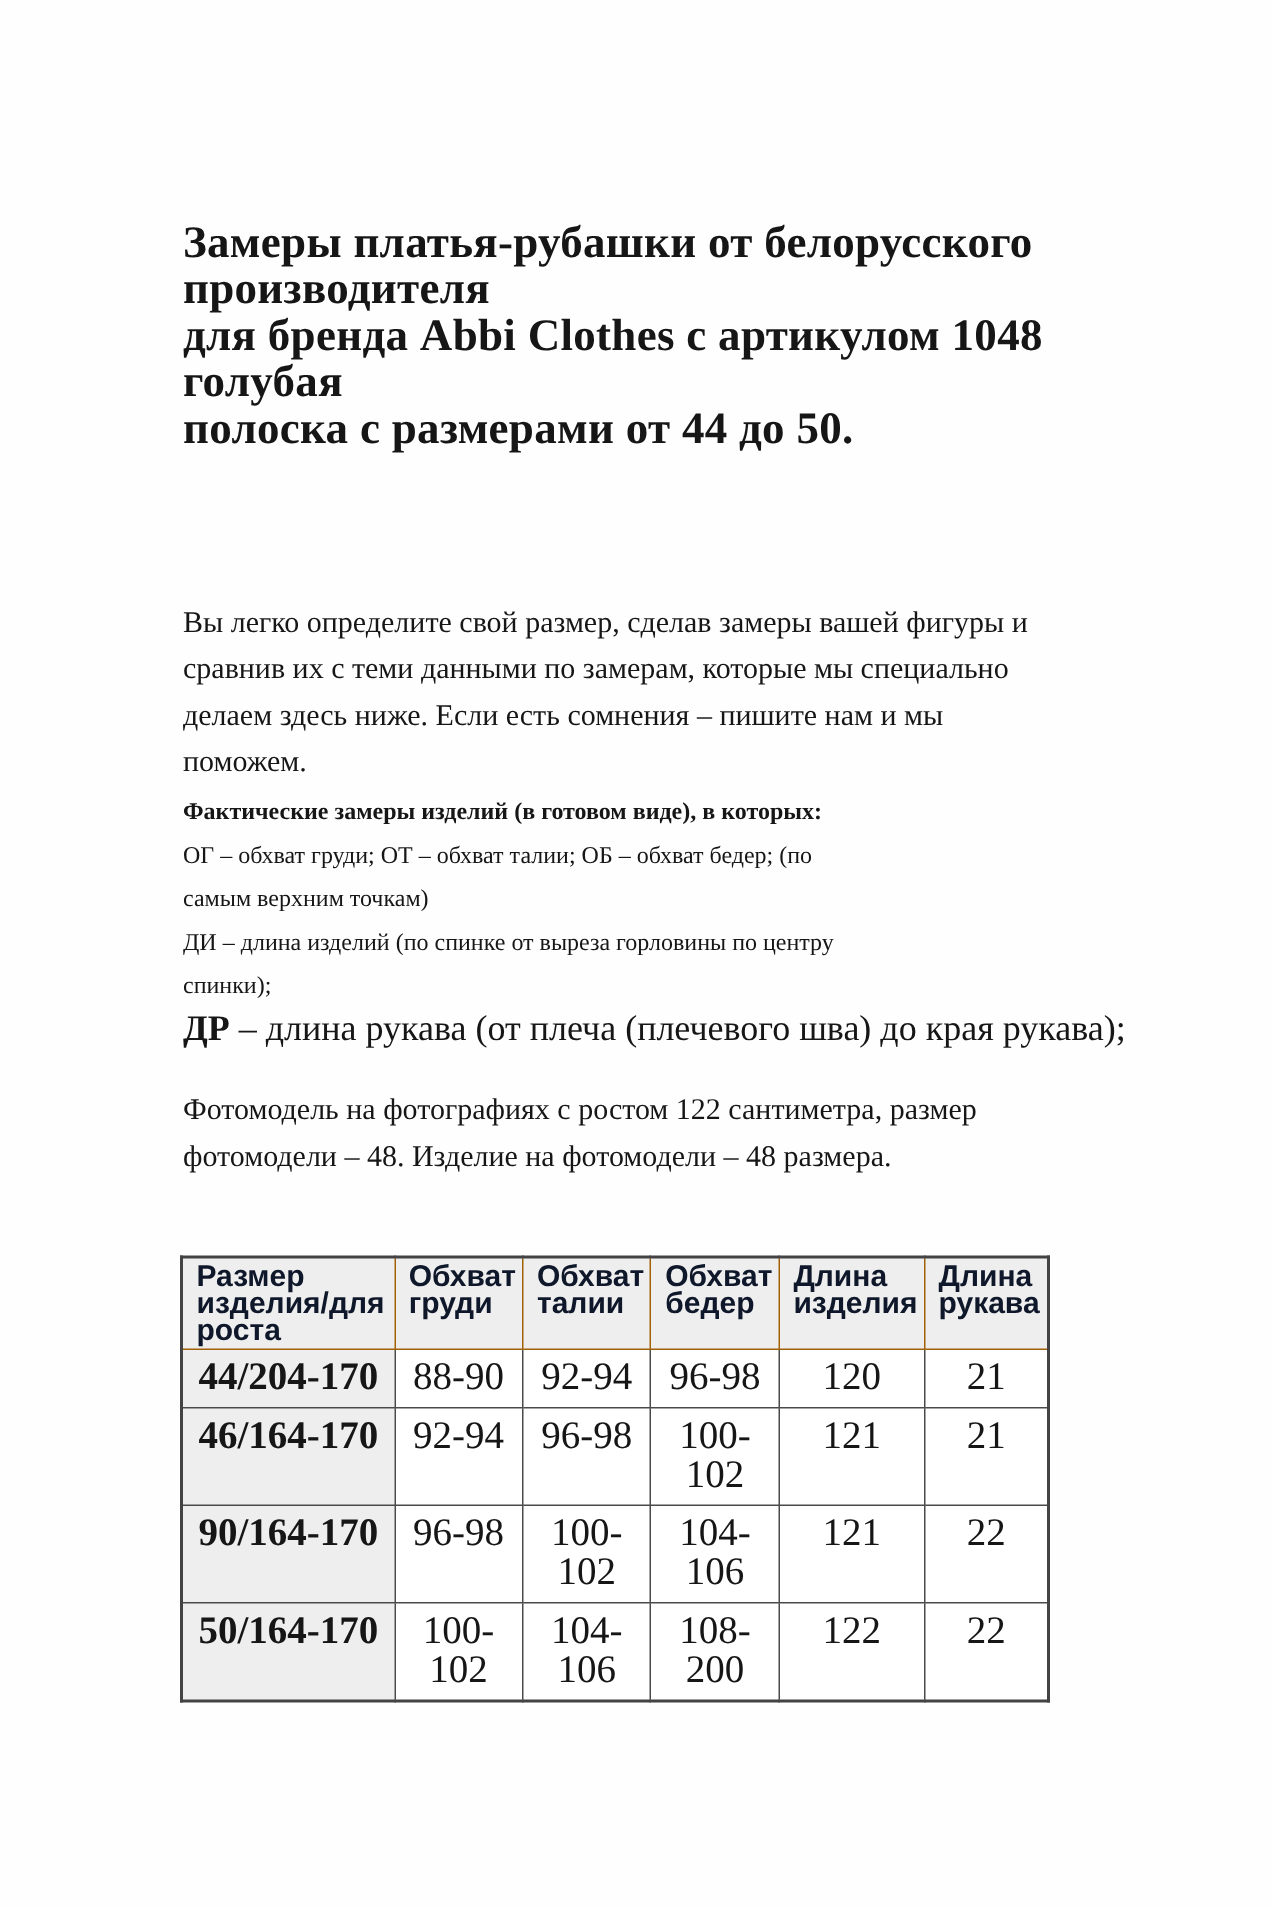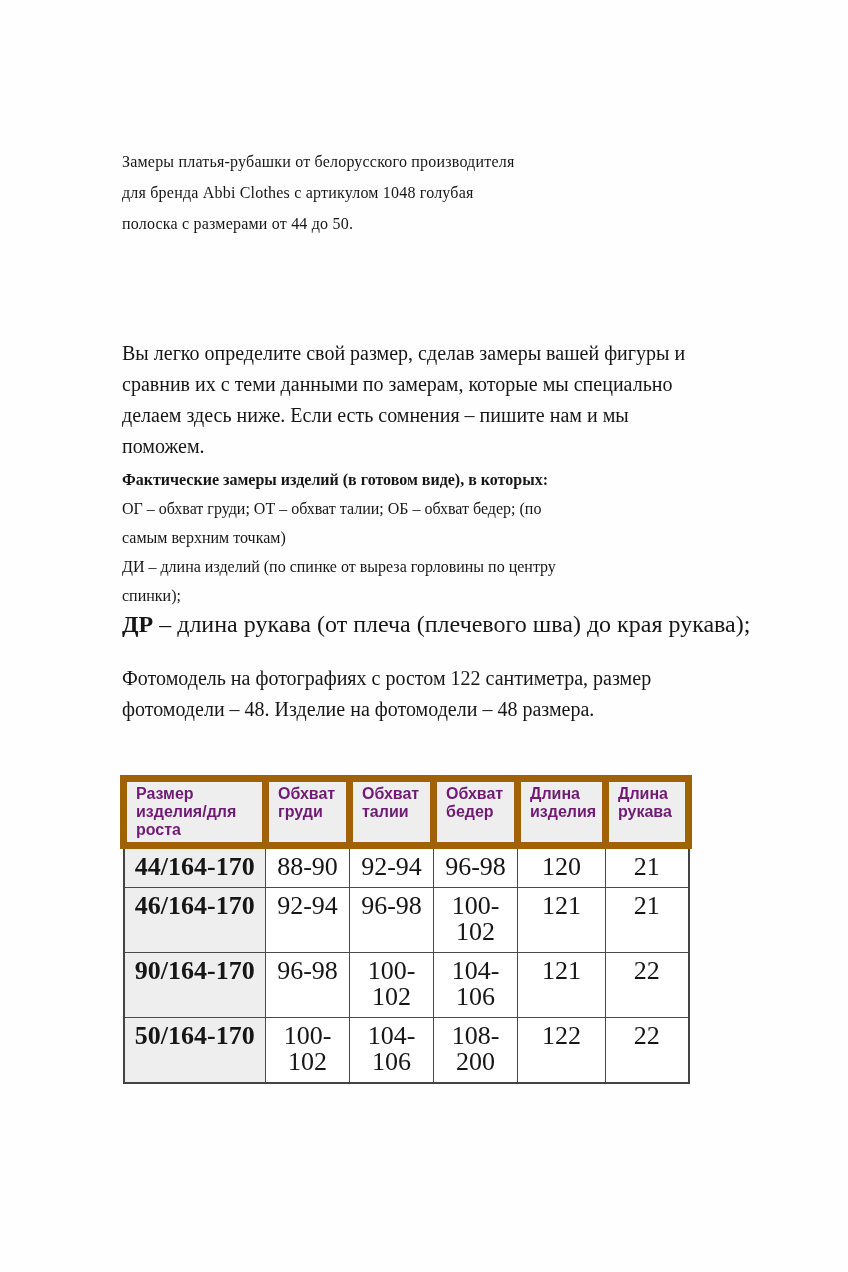--- a/index.html
+++ b/index.html
@@ -14,22 +14,22 @@
   }
   .content {
     position: absolute;
     left: 122px;
     top: 0;
     width: 672px;
   }
   .title {
     margin: 0;
     padding-top: 146px;
-    font-size: 16px;
-    font-weight: 400;
+    font-size: 30px;
+    font-weight: 700;
     line-height: 31px;
     white-space: pre-line;
     letter-spacing: 0.2px;
   }
   .intro {
     margin: 99px 0 0 0;
     font-size: 20px;
     line-height: 31px;
     white-space: pre-line;
   }
@@ -71,29 +71,29 @@
   }
   .size-table col.c1 { width: 142px; }
   .size-table col.c2 { width: 84px; }
   .size-table col.c3 { width: 84px; }
   .size-table col.c4 { width: 84px; }
   .size-table col.c5 { width: 88px; }
   .size-table col.c6 { width: 83px; }
   .size-table th {
     background: #eeeeee;
     font-family: "Liberation Sans", sans-serif;
-    font-size: 16px;
+    font-size: 20px;
     font-weight: 700;
     line-height: 18px;
     text-align: left;
     vertical-align: top;
     padding: 3px 4px 3px 9px;
-    border: 7px solid #a16207;
+    border: 1px solid #a16207;
     white-space: pre-line;
-    color: #701a75;
+    color: #0f172a;
   }
   .size-table td {
     font-size: 26px;
     line-height: 26px;
     text-align: center;
     vertical-align: top;
     padding: 5px 2px 7px 2px;
     border: 1px solid #4a4a4a;
     background: #ffffff;
   }
@@ -151,21 +151,21 @@
           <th>Обхват
 бедер</th>
           <th>Длина
 изделия</th>
           <th>Длина
 рукава</th>
         </tr>
       </thead>
       <tbody>
         <tr>
-          <td class="size-col">44/164-170</td>
+          <td class="size-col">44/204-170</td>
           <td>88-90</td>
           <td>92-94</td>
           <td>96-98</td>
           <td>120</td>
           <td>21</td>
         </tr>
         <tr>
           <td class="size-col">46/164-170</td>
           <td>92-94</td>
           <td>96-98</td>

